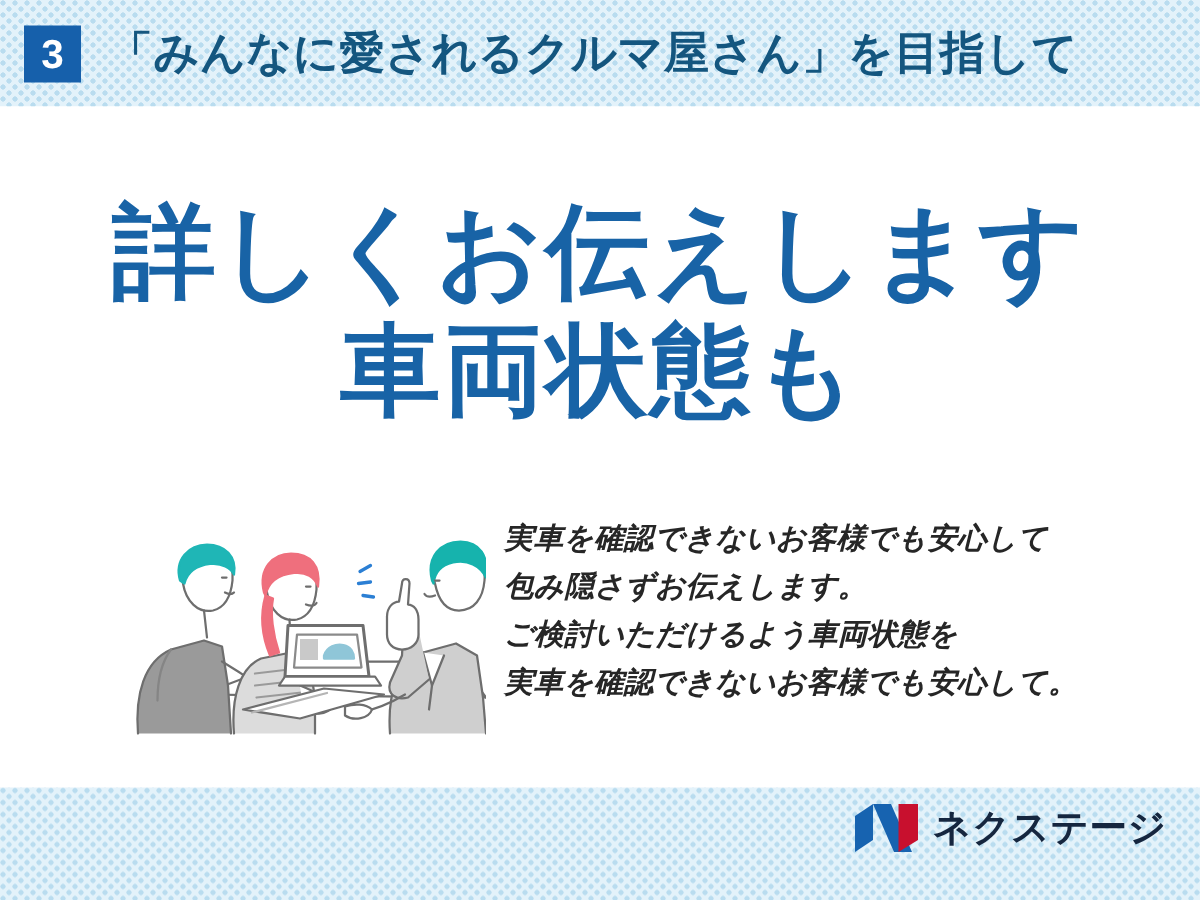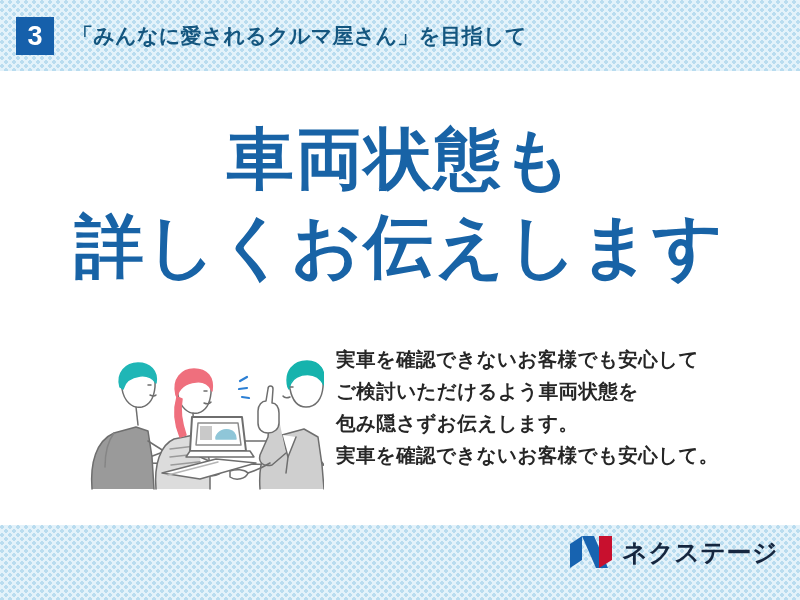--- a/index.html
+++ b/index.html
@@ -55,21 +55,21 @@
     font-weight: bold;
     line-height: 38px;
     text-align: center;
     letter-spacing: 0;
     flex: 0 0 auto;
     font-family: "Liberation Sans", "DejaVu Sans", sans-serif;
   }
   #header-title {
     margin-left: 18px;
     color: #14567f;
-    font-size: 21px;
+    font-size: 30px;
     font-weight: bold;
     letter-spacing: 0.3px;
     white-space: nowrap;
   }
 
   
   #main {
     position: absolute;
     left: 0;
     top: 71px;
@@ -98,20 +98,21 @@
     margin-top: 8px;
   }
 
   
   #content-row {
     position: absolute;
     left: 0;
     top: 272px;
     width: 800px;
     height: 160px;
+    font-style: italic;
   }
 
   #illustration {
     position: absolute;
     left: 74px;
     top: 2px;
     width: 250px;
     height: 146px;
   }
 
@@ -167,22 +168,22 @@
   <div class="dot-band" id="header">
     <div id="header-inner">
       <div id="step-badge">3</div>
       <div id="header-title">「みんなに愛されるクルマ屋さん」を目指して</div>
     </div>
   </div>
 
   <div id="main">
 
     <div id="headline">
+      <span class="headline-line line2">詳しくお伝えします</span>
       <span class="headline-line line1">車両状態も</span>
-      <span class="headline-line line2">詳しくお伝えします</span>
     </div>
 
     <div id="content-row">
 
       <svg id="illustration" viewBox="0 0 250 146">
         <g fill="none" stroke="#6e6e6e" stroke-width="1.5" stroke-linecap="round" stroke-linejoin="round">
 
           <path d="M60 118 L118 96 L232 96 L250 120" fill="#ffffff" stroke="#6e6e6e"></path>
           <path d="M60 118 L250 120" stroke="#6e6e6e"></path>
 
@@ -260,22 +261,22 @@
           <g stroke="#2b7fd4" stroke-width="2.2">
             <path d="M166 36 L173 32"></path>
             <path d="M165 44 L173 43"></path>
             <path d="M168 52 L175 53"></path>
           </g>
         </g>
       </svg>
 
       <div id="body-copy">
         <span class="copy-line">実車を確認できないお客様でも安心して</span>
+        <span class="copy-line">包み隠さずお伝えします。</span>
         <span class="copy-line">ご検討いただけるよう車両状態を</span>
-        <span class="copy-line">包み隠さずお伝えします。</span>
         <span class="copy-line">実車を確認できないお客様でも安心して。</span>
       </div>
 
     </div>
   </div>
 
   <div class="dot-band" id="footer">
     <div id="logo">
       <svg id="logo-mark" viewBox="0 0 44 34">
         <path d="M1 33 L1 9 L13 1 L13 25 Z" fill="#1763b0"></path>

